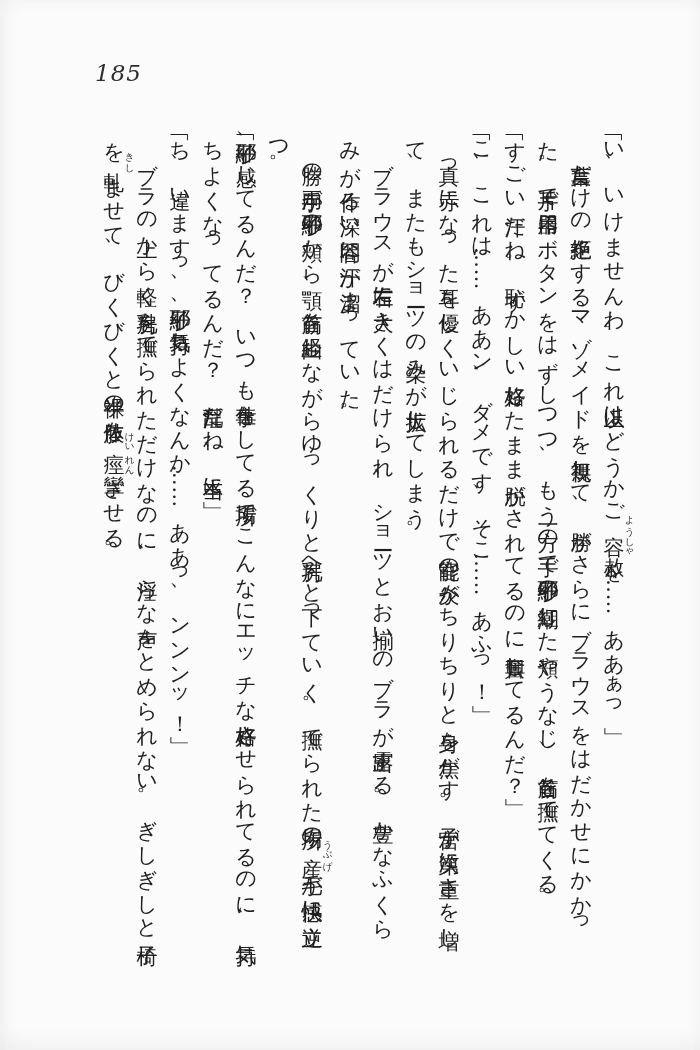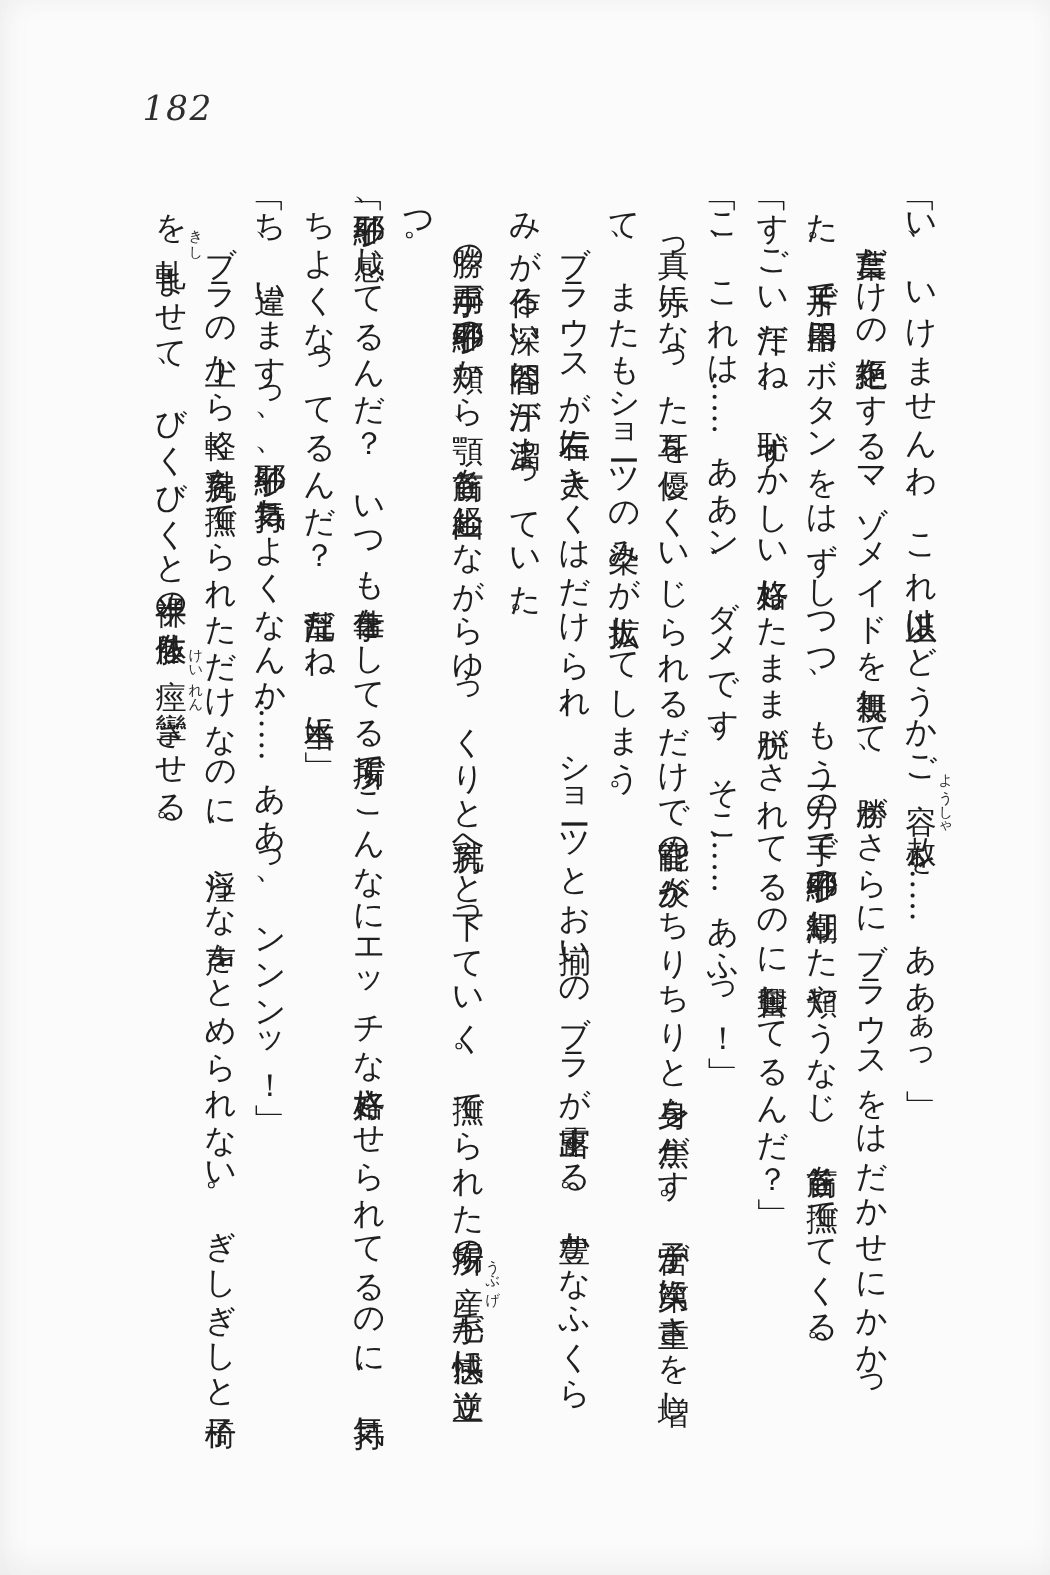--- a/index.html
+++ b/index.html
@@ -44,21 +44,21 @@
     font-size:9.5px;
     letter-spacing:0;
     line-height:1;
     color:#2c2c2c;
   }
 </style>
 </head>
 <body>
 
 <div class="page">
-  <div class="page-number">182</div>
+  <div class="page-number">185</div>
   <div class="text-area" id="text-area">
       <p class="para">「い、いけませんわ。これ以上はどうかご<ruby>容赦<rt>ようしゃ</rt></ruby>を……ああぁっ」</p>
       <p class="para">　言葉だけの拒絶をするマゾメイドを無視して、勝がさらにブラウスをはだかせにかかった。片手で器用にボタンをはずしつつ、もう一方の手で紗耶子の紅潮した頬やうなじ、首筋を撫でてくる。</p>
       <p class="para">「すごい汗だね。恥ずかしい格好したまま脱がされてるのに興奮してるんだ？」</p>
       <p class="para">「こ、これは……ああン、ダメです、そこ……あふっ！」</p>
       <p class="para">　真っ赤になった耳を優しくいじられるだけで官能の炎がちりちりと身を焦がす。子宮が次第に重さを増して、またもショーツの染みが拡大してしまう。</p>
       <p class="para">　ブラウスが左右に大きくはだけられ、ショーツとお揃いのブラが露出する。豊かなふくらみが作る深い谷間に汗が溜まっていた。</p>
       <p class="para">　勝の両手が紗耶子の頬から顎、首筋を経由しながらゆっくりと乳房へと下っていく。撫でられた場所の<ruby>産毛<rt>うぶげ</rt></ruby>が快感に逆立つ。</p>
       <p class="para">「紗耶子、感じてるんだ？　いつも仕事をしてる場所でこんなにエッチな格好させられてるのに、気持ちよくなってるんだ？　淫乱だね、本当に」</p>
       <p class="para">「ち、違いますっ、紗耶子、気持ちよくなんか……ああっ、ンンンッ！」</p>

